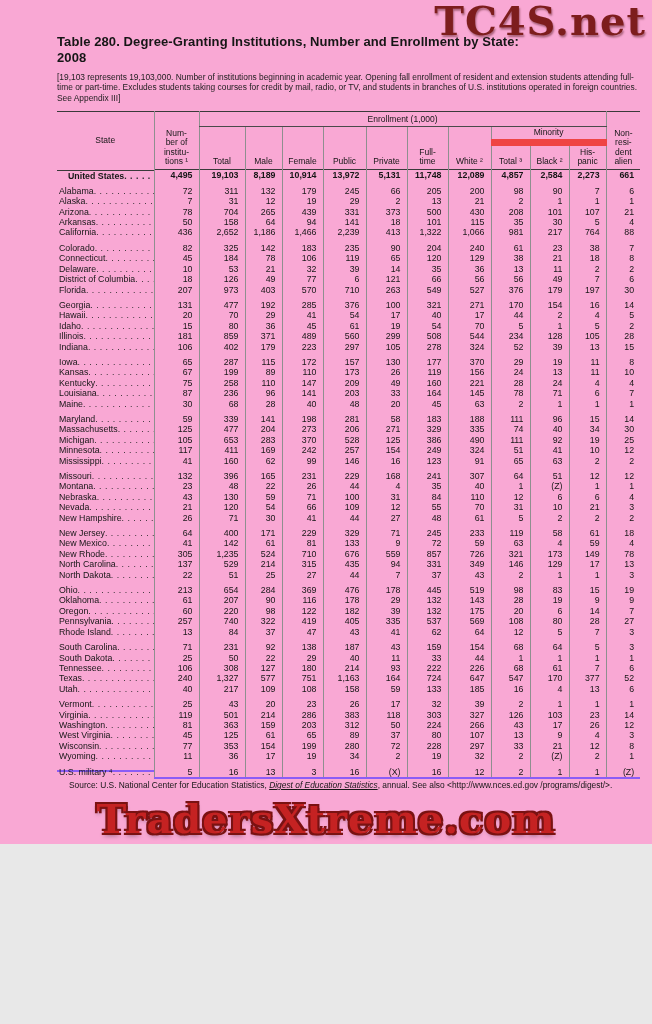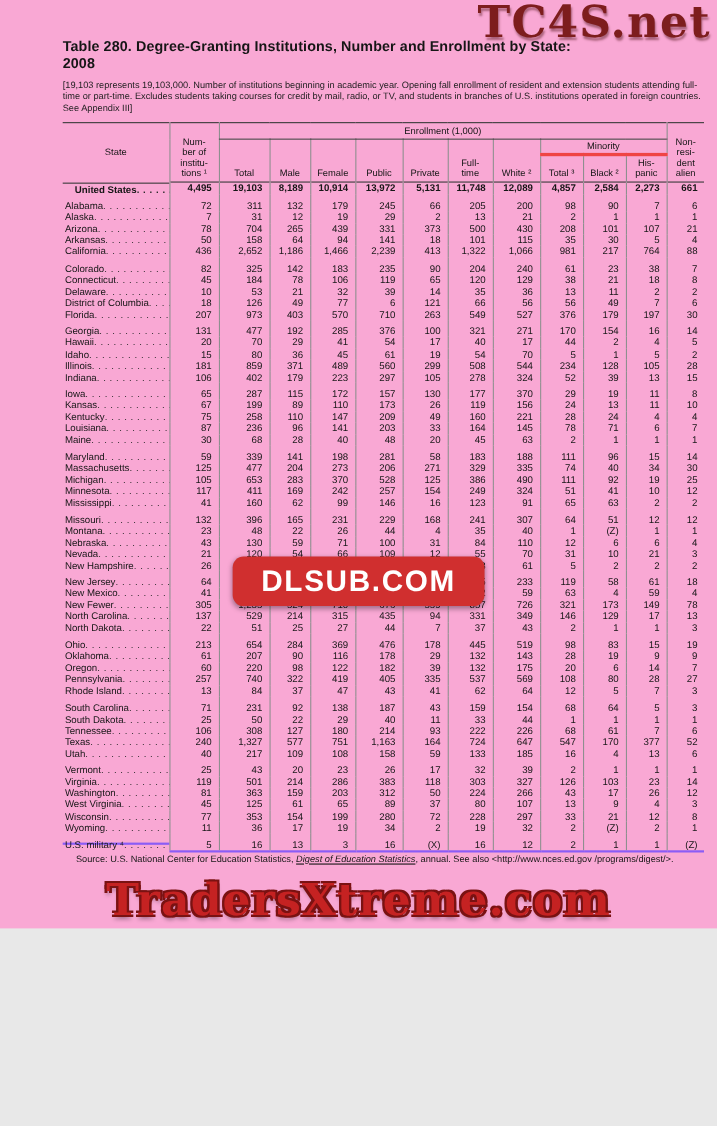--- a/index.html
+++ b/index.html
@@ -22,21 +22,21 @@
   th, td { border-left:1px solid #8f8f8f; }
   .th-state, .state-cell { border-left:none; }
 
   thead th {
     font-weight:normal; font-size:8.5px; line-height:9.4px;
     text-align:center; vertical-align:bottom; padding:2px 1px 3px 1px;
     white-space:pre-line;
   }
   .th-state { vertical-align:middle; }
   .th-enroll { border-bottom:1px solid #4a4a4a; vertical-align:middle; height:15px; padding:1px; }
-  .th-minority { border-bottom:3px solid #ef4444; vertical-align:middle; height:13px; padding:1px; }
+  .th-minority { border-bottom:7px solid #ef4444; vertical-align:middle; height:13px; padding:1px; }
   tbody tr:first-child td { border-top:1px solid #3a3a3a; }
   tbody tr:last-child td { border-bottom:2px solid #8b5cf6; }
 
   td { font-size:8.8px; line-height:10.4px; height:10.4px; padding:0; vertical-align:bottom; }
   td.num { text-align:right; padding-right:6px; }
   tr.group-start td { padding-top:5px; }
   tr.bold-row td { font-weight:bold; }
   tr.bold-row .state-name { padding-left:9px; }
 
   .state-cell { display:flex; align-items:baseline; padding-left:2px; }
@@ -721,21 +721,21 @@
             <td class="num">9</td>
             <td class="num">72</td>
             <td class="num">59</td>
             <td class="num">63</td>
             <td class="num">4</td>
             <td class="num">59</td>
             <td class="num">4</td>
           </tr>
           <tr>
             <td class="state-cell">
-              <span class="state-name">New Fewer</span>
+              <span class="state-name">New Rhode</span>
               <span class="leader"></span>
             </td>
             <td class="num">305</td>
             <td class="num">1,235</td>
             <td class="num">524</td>
             <td class="num">710</td>
             <td class="num">676</td>
             <td class="num">559</td>
             <td class="num">857</td>
             <td class="num">726</td>
@@ -1089,16 +1089,15 @@
         </tbody>
     </table>
 
     <p class="source"><span>Source: U.S. National Center for Education Statistics, </span><i>Digest of Education Statistics</i><span>, annual. See also &lt;http://www.nces.ed.gov /programs/digest/&gt;.</span></p>
   </div>
 
   <div class="page-footer-left"><span>180</span><span class="sep"></span><span>Education</span></div>
   <div class="credit">U.S. Census Bureau, Statistical Abstract of the United States: 2012</div>
 
   <div class="wm-top">TC4S.net</div>
-  <div class="wm-mid"><span>DLSUB.COM</span></div>
   <div class="wm-bottom">TradersXtreme.com</div>
 
 </div>
 
 </body></html>

